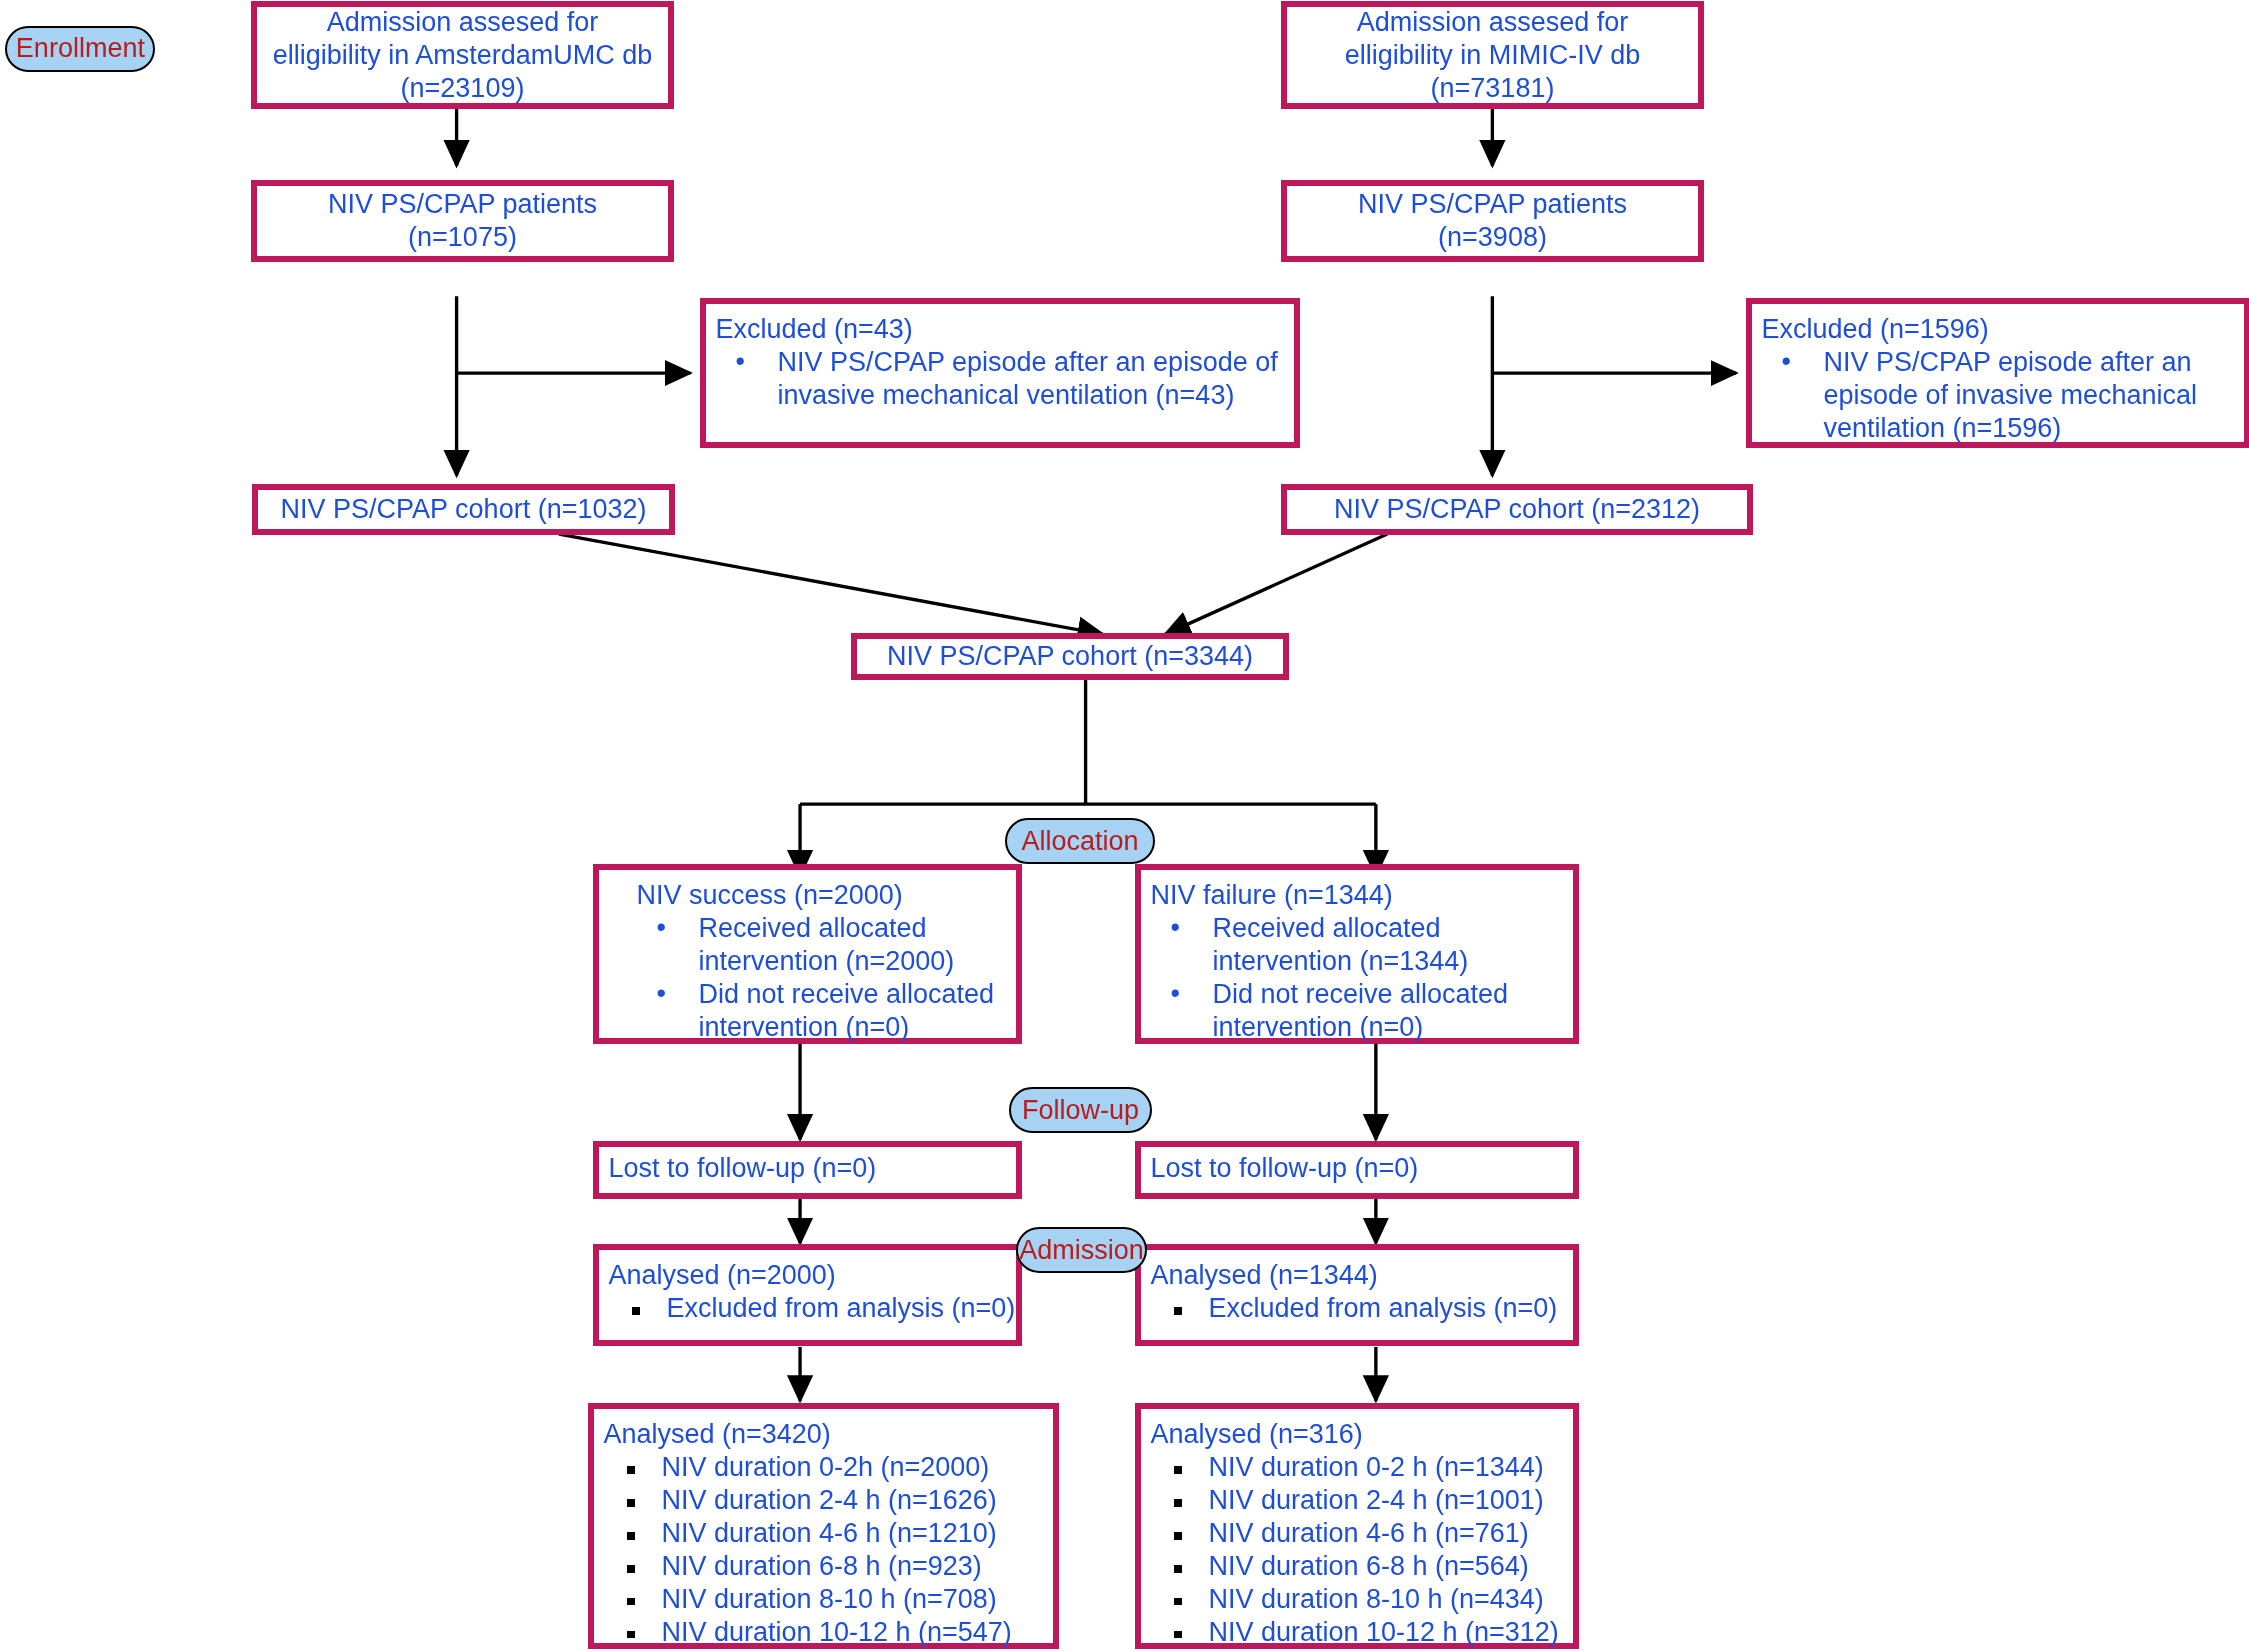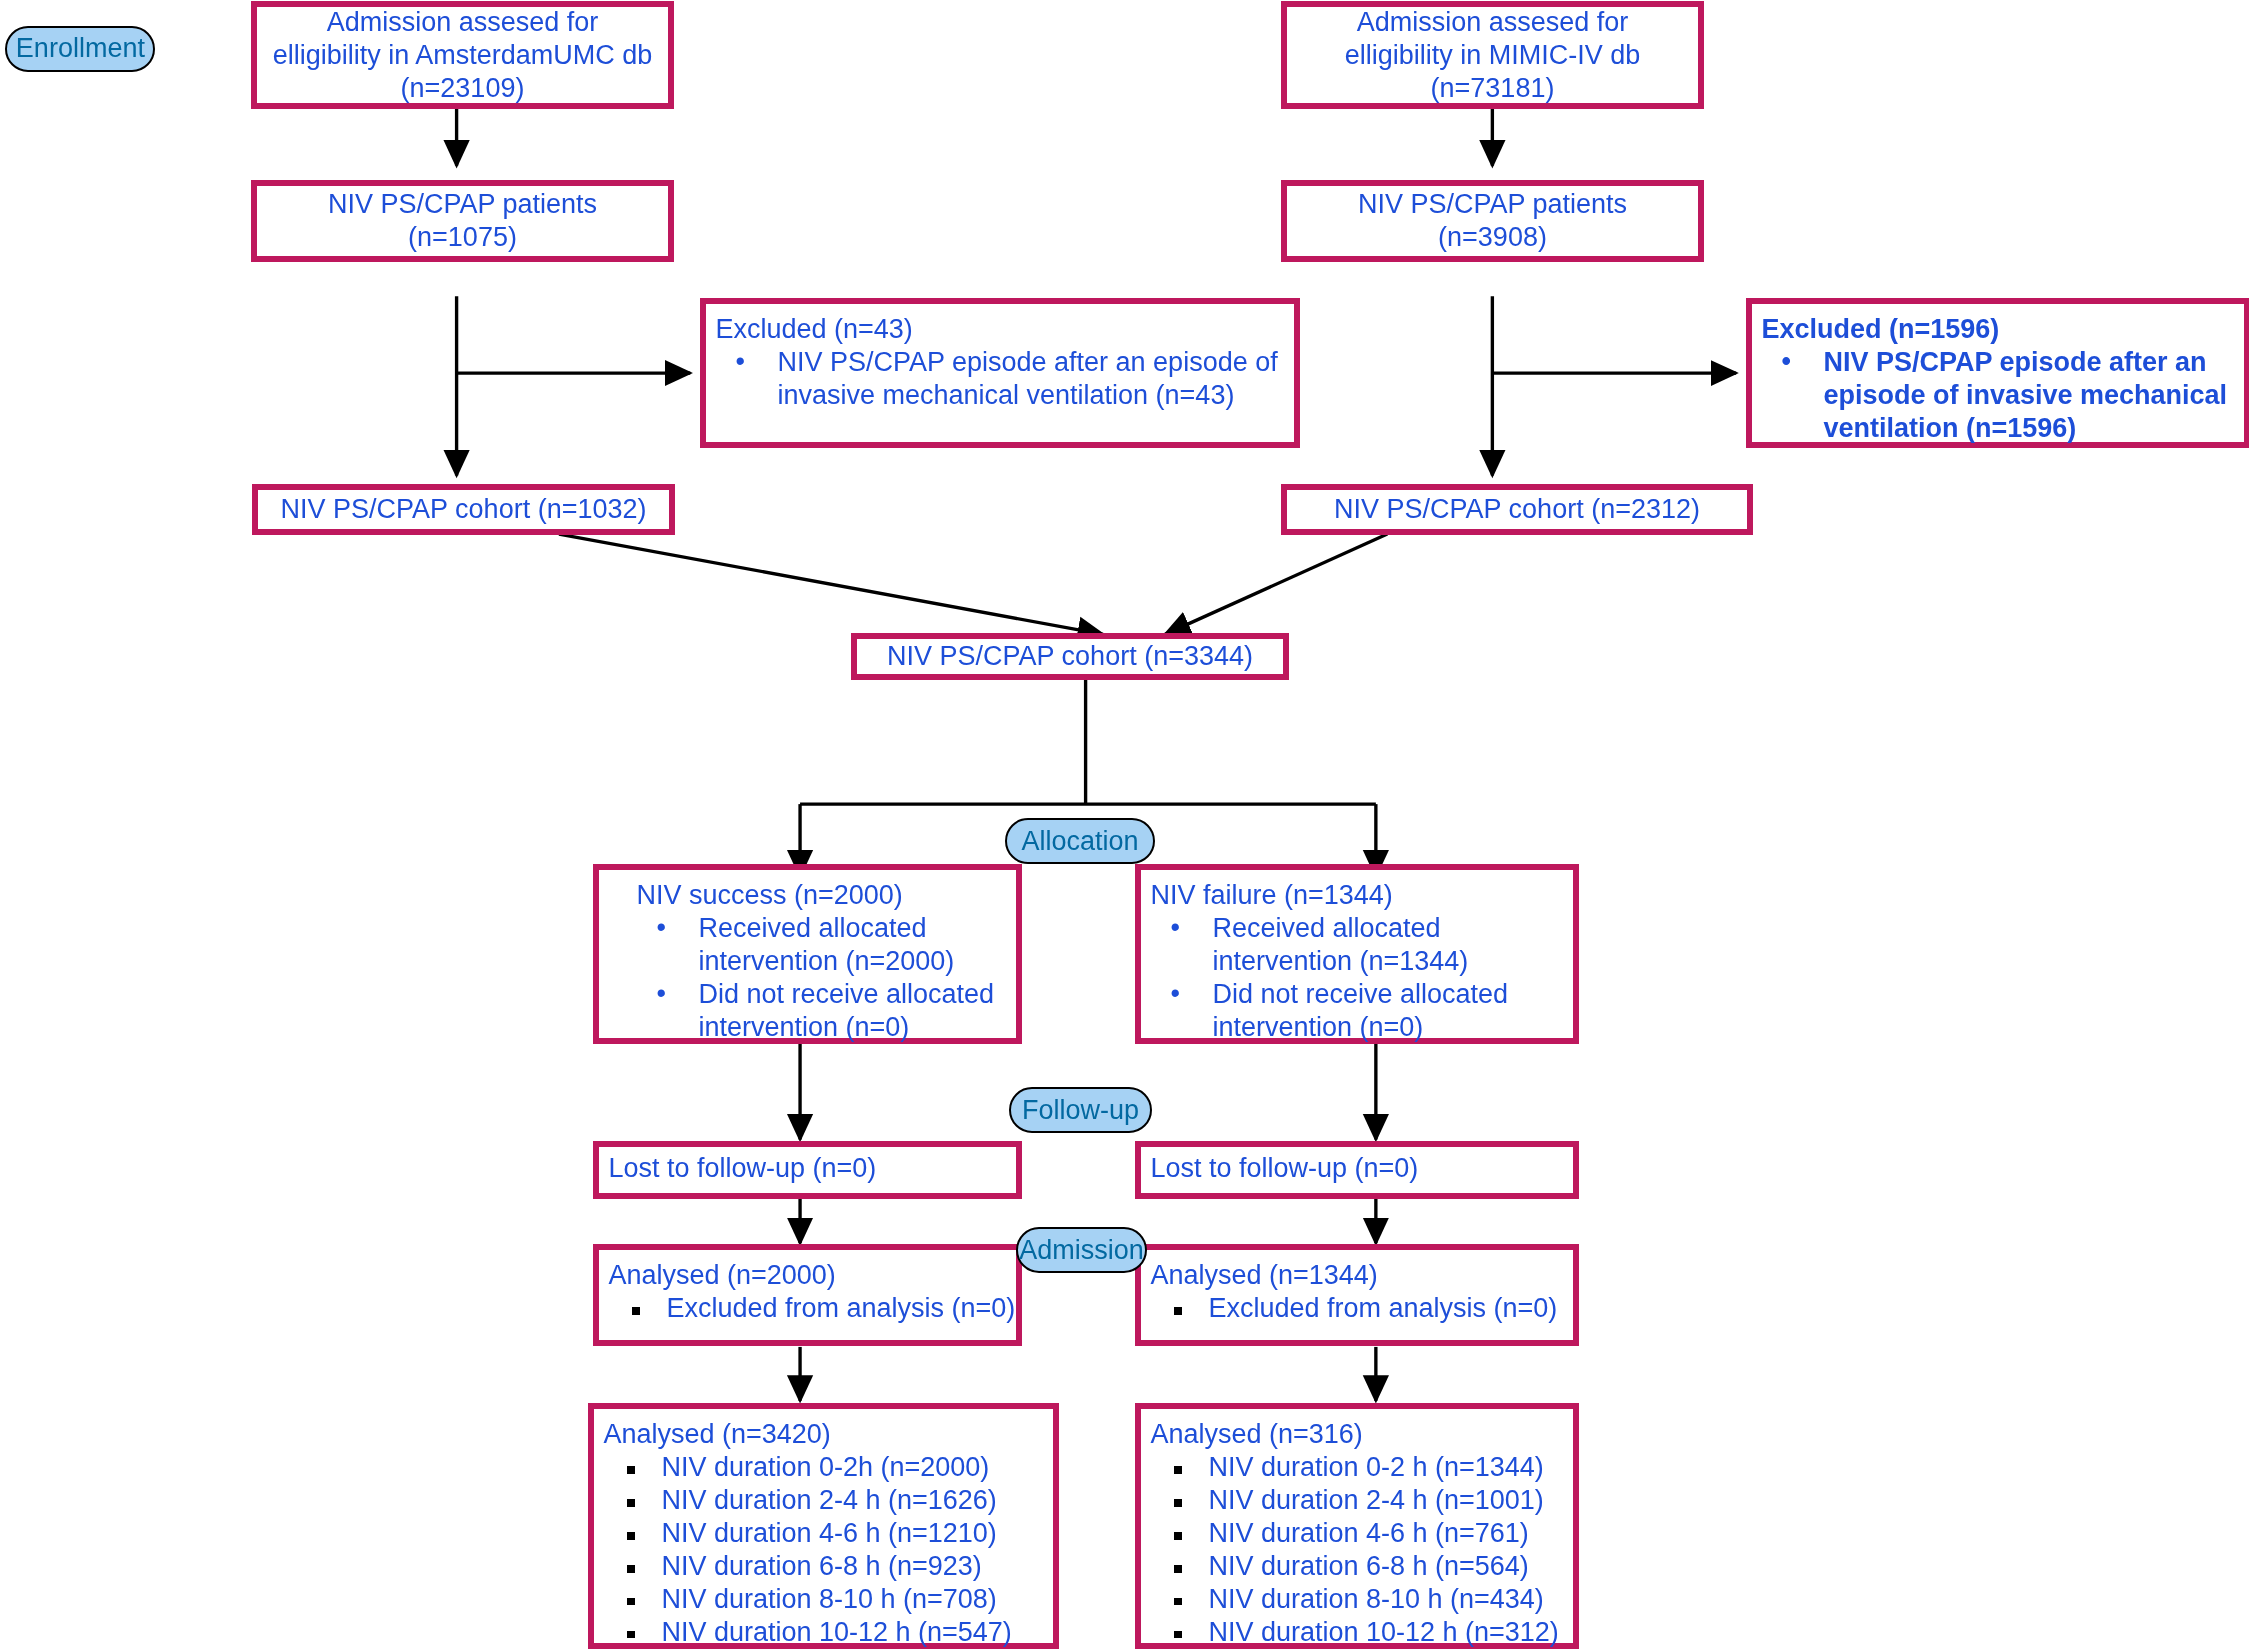--- a/index.html
+++ b/index.html
@@ -94,21 +94,21 @@
   .stage-pill {
     position: absolute;
     box-sizing: border-box;
     border: 2px solid #000000;
     border-radius: 23px;
     display: flex;
     align-items: center;
     justify-content: center;
     font-family: "Liberation Sans", sans-serif;
     font-size: 27px;
-    color: #0369a1;
+    color: #b91c1c;
     white-space: nowrap;
     z-index: 5;
   }
 </style>
 </head>
 <body>
 
 <div id="diagram-root">
 
   <svg id="flow-svg" viewBox="0 0 3341 2453">
@@ -196,21 +196,21 @@
 
   <div class="node left" style="left:700px; top:298px; width:600px; height:150px;">
     <div class="inner">
       <span class="head-line">Excluded (n=43)</span>
       <ul class="bullets round">
         <li>NIV PS/CPAP episode after an episode of invasive mechanical ventilation (n=43)</li>
       </ul>
     </div>
   </div>
 
-  <div class="node left" style="left:1746px; top:298px; width:504px; height:150px;font-weight:bold;">
+  <div class="node left" style="left:1746px; top:298px; width:504px; height:150px;">
     <div class="inner">
       <span class="head-line">Excluded (n=1596)</span>
       <ul class="bullets round">
         <li>NIV PS/CPAP episode after an episode of invasive mechanical ventilation (n=1596)</li>
       </ul>
     </div>
   </div>
 
   <div class="node center" style="left:252px; top:484px; width:423px; height:51px;">
     <div class="inner">

